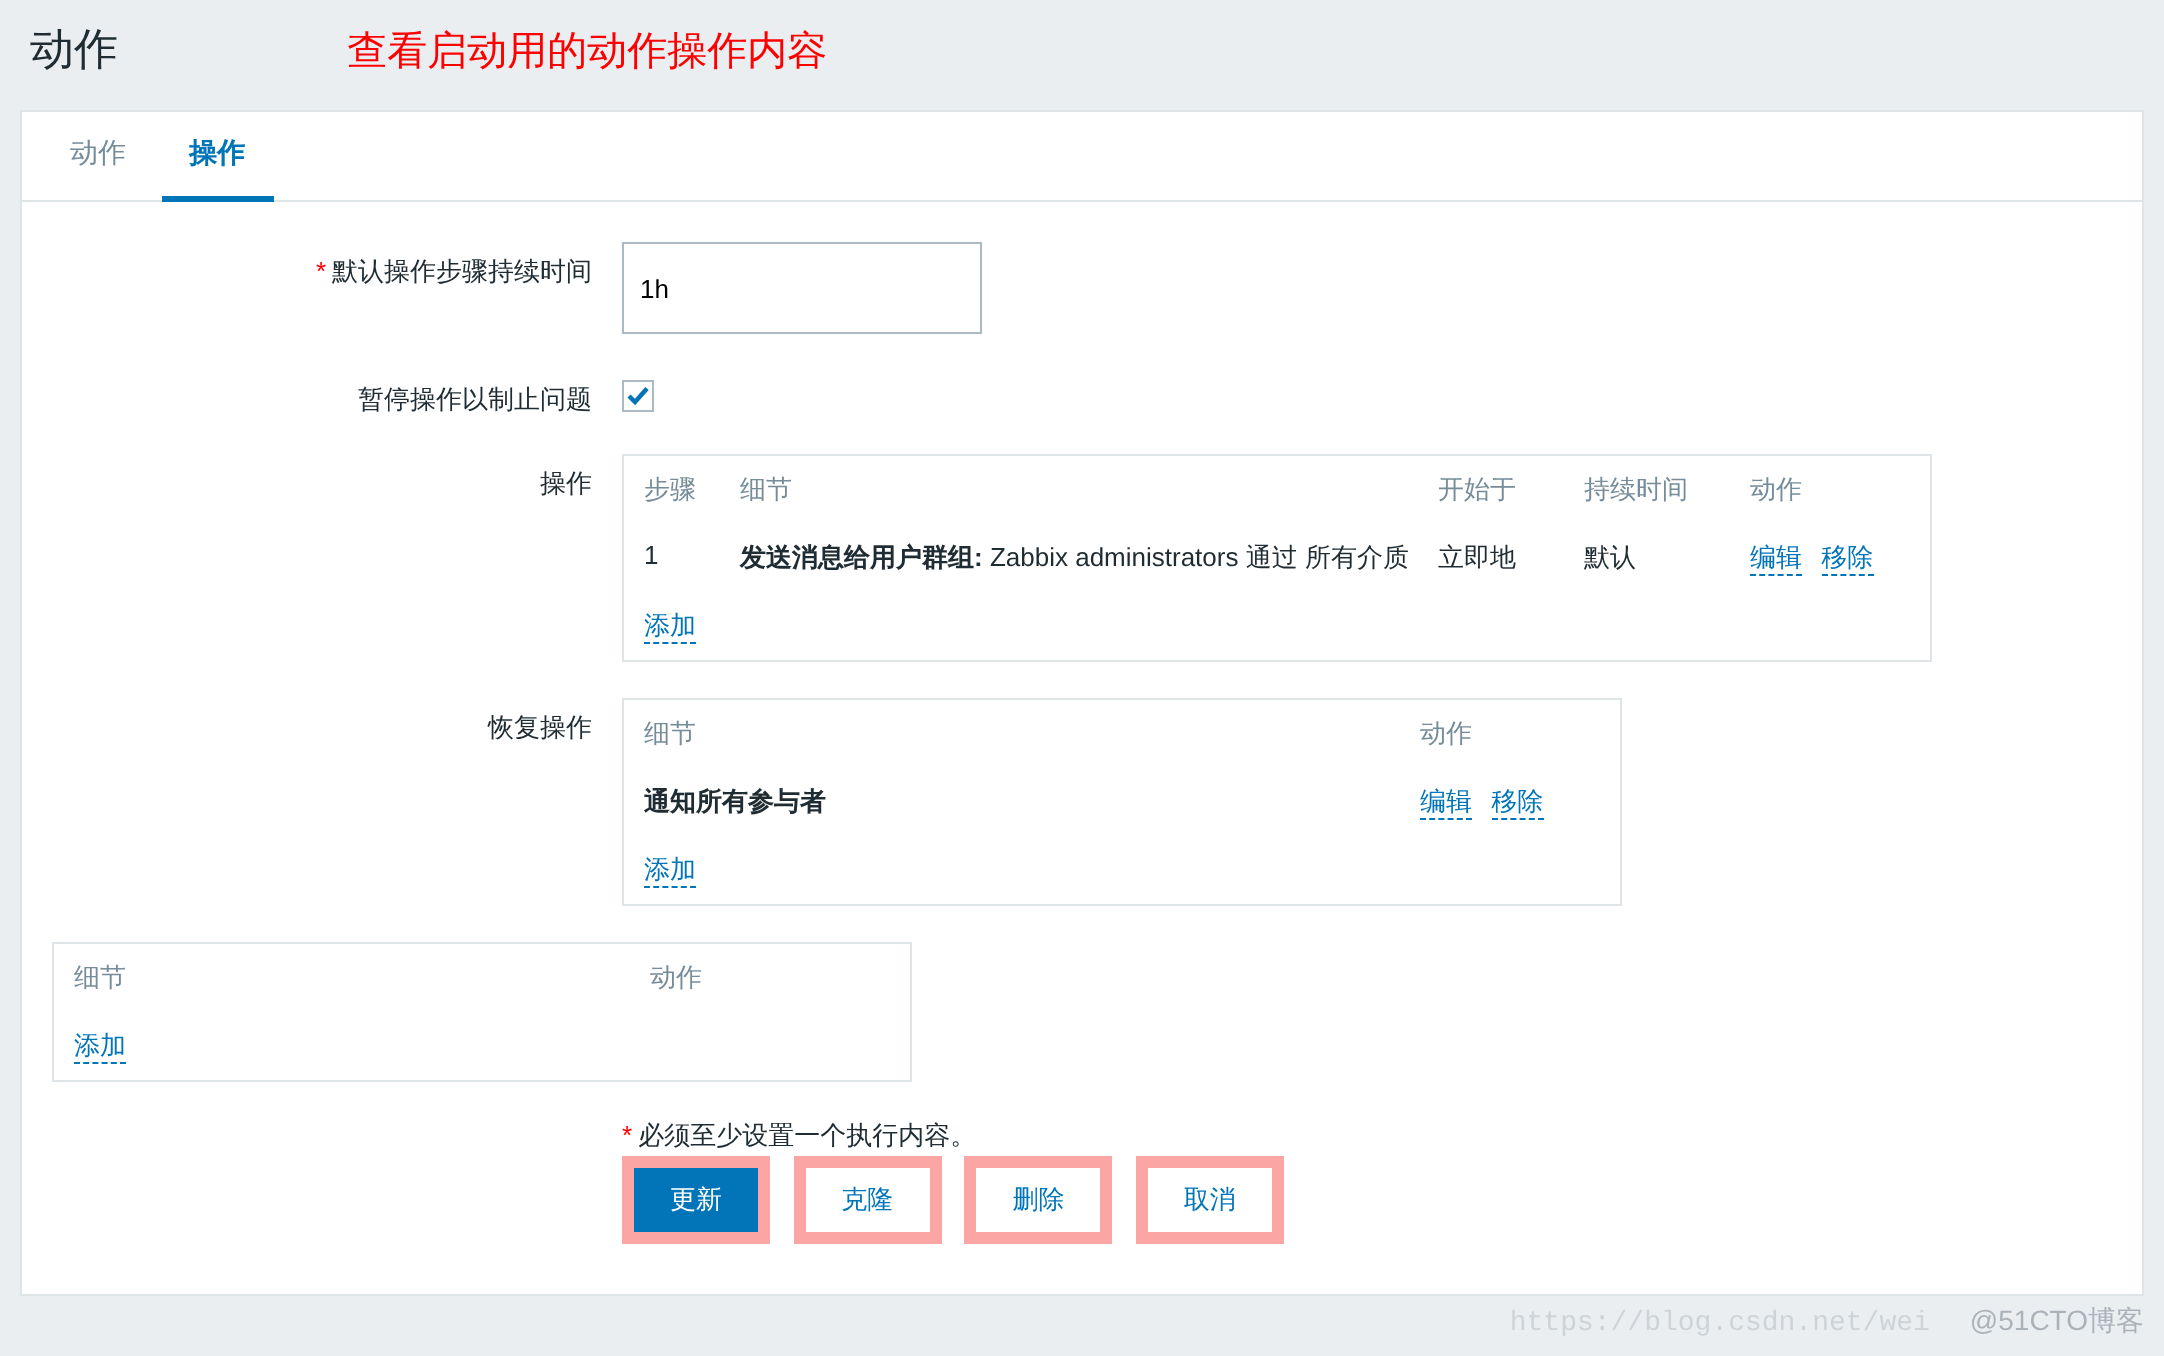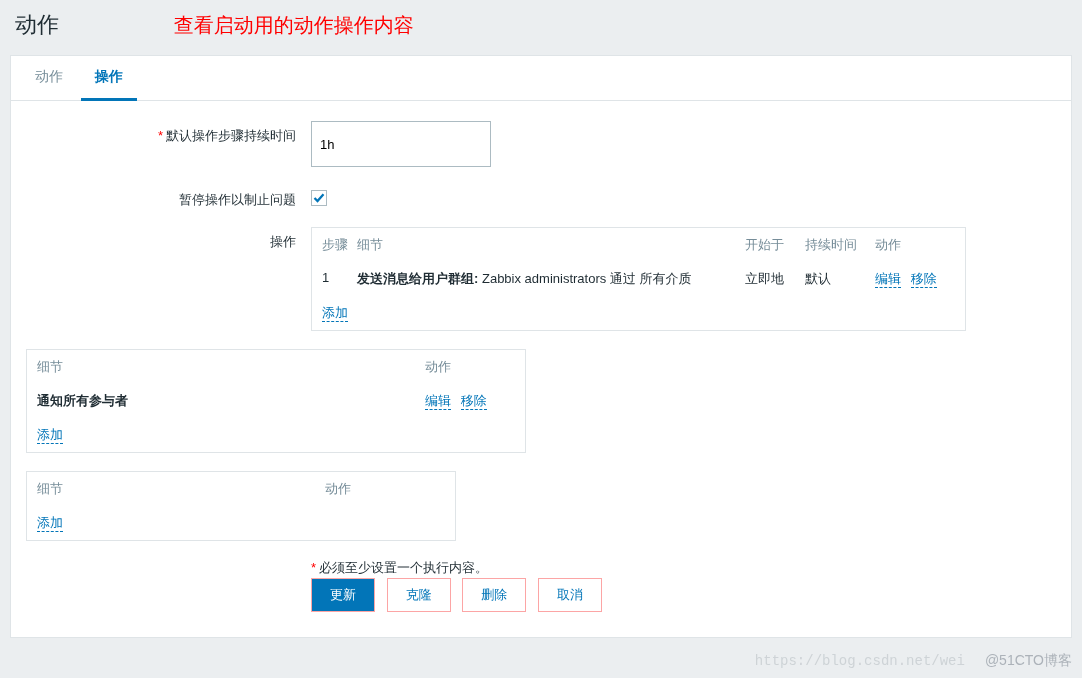--- a/index.html
+++ b/index.html
@@ -13,38 +13,38 @@
     .tab.active { color: #0275b8; border-bottom: 3px solid #0275b8; margin-bottom: -1px; font-weight: bold; }
     .form-area { padding: 20px 15px 25px; }
     .form-row { display: flex; align-items: flex-start; margin-bottom: 18px; }
     .form-label { width: 285px; text-align: right; padding-right: 15px; padding-top: 6px; color: #1f2c33; }
     .form-label .req { color: #ff0000; margin-right: 3px; }
     .form-control { flex: 1; }
     .text-input { border: 1px solid #acbbc2; padding: 22px 8px; font-size: 13px; width: 180px; height: 28px; }
     .checkbox { width: 16px; height: 16px; border: 1px solid #acbbc2; display: inline-flex; align-items: center; justify-content: center; cursor: pointer; margin-top: 5px; background: #fff; }
     .checkbox svg { width: 12px; height: 12px; stroke: #0275b8; stroke-width: 3; fill: none; }
     .ops-table { border: 1px solid #dfe4e7; width: 655px; }
-    .ops-header, .ops-row { display: flex; padding: 8px 10px; align-items: flex-start; }
+    .ops-header, .ops-row { display: flex; padding: 8px 10px; align-items: flex-start; gap: 13px; }
     .ops-header { color: #768d99; }
     .ops-footer { padding: 8px 10px; }
     .col-step { width: 35px; }
     .col-detail { flex: 1; }
     .col-start { width: 60px; }
     .col-duration { width: 70px; }
     .col-action { width: 80px; }
     .col-half-detail { flex: 1; }
     .col-half-action { width: 240px; }
     .link { color: #0275b8; cursor: pointer; text-decoration: none; }
     .link.dashed { border-bottom: 1px dashed #0275b8; padding-bottom: 1px; }
     .link + .link { margin-left: 6px; }
     .bold { font-weight: bold; }
     .validation { color: #1f2c33; margin-left: 285px; margin-bottom: 1px; }
     .validation .req { color: #ff0000; margin-right: 3px; }
     .button-row { margin-left: 285px; }
-    .btn { display: inline-block; padding: 7px 18px; font-size: 13px; cursor: pointer; margin-right: 8px; border: 1px solid #fca5a5; background: #fff; color: #0275b8; }
+    .btn { display: inline-block; padding: 7px 18px; font-size: 13px; cursor: pointer; margin-right: 8px; border: 6px solid #fca5a5; background: #fff; color: #0275b8; }
     .btn.primary { background: #0275b8; color: #fff; }
     .watermark { position: fixed; right: 10px; bottom: 8px; color: rgba(120,130,140,0.55); font-size: 14px; }
     .watermark .faint { color: rgba(120,130,140,0.25); margin-right: 20px; font-family: Liberation Mono, monospace; }
   </style>
 </head>
 <body>
 
 <div class="page-header">
   <span class="page-title">动作</span>
   <span class="page-annotation">查看启动用的动作操作内容</span>
@@ -98,20 +98,21 @@
             </div>
           </div>
           <div class="ops-footer">
             <span class="link dashed">添加</span>
           </div>
         </div>
       </div>
     </div>
 
     <div class="form-row">
+      <div class="form-label">恢复操作</div>
       <div class="form-control">
         <div class="ops-table" style="width:500px;">
           <div class="ops-header">
             <div class="col-half-detail">细节</div>
             <div class="col-half-action" style="width:90px;">动作</div>
           </div>
           <div class="ops-row">
             <div class="col-half-detail bold">通知所有参与者</div>
             <div class="col-half-action" style="width:90px;">
               <span class="link dashed">编辑</span>

